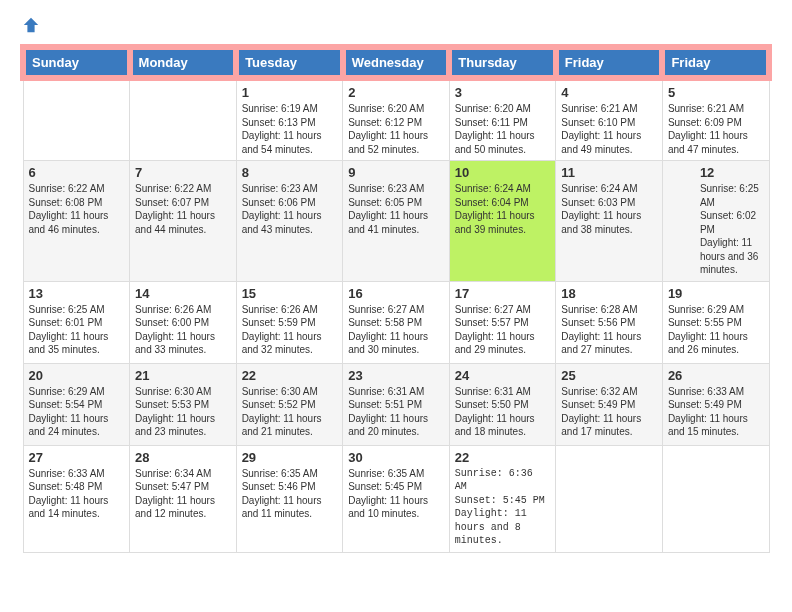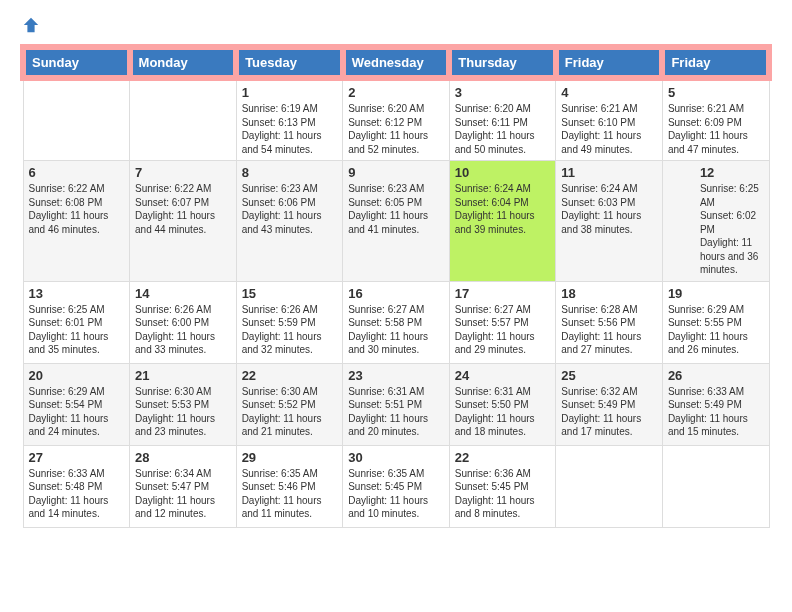--- a/index.html
+++ b/index.html
@@ -320,21 +320,21 @@
 Daylight: 11 hours and 11 minutes.</div>
           </td>
           <td>
             <span class="day-number">30</span>
             <div class="cell-info" style="white-space: pre-line;">Sunrise: 6:35 AM
 Sunset: 5:45 PM
 Daylight: 11 hours and 10 minutes.</div>
           </td>
           <td>
             <span class="day-number">22</span>
-            <div class="cell-info" style="white-space: pre-line;">Sunrise: 6:36 AM
+            <div class="cell-info" style="white-space: pre-line; font-family: Liberation Mono, monospace;">Sunrise: 6:36 AM
 Sunset: 5:45 PM
 Daylight: 11 hours and 8 minutes.</div>
           </td>
           <td class="empty-cell"></td>
           <td class="empty-cell"></td>
         </tr>
       </tbody>
   </table>
 </div>
 

